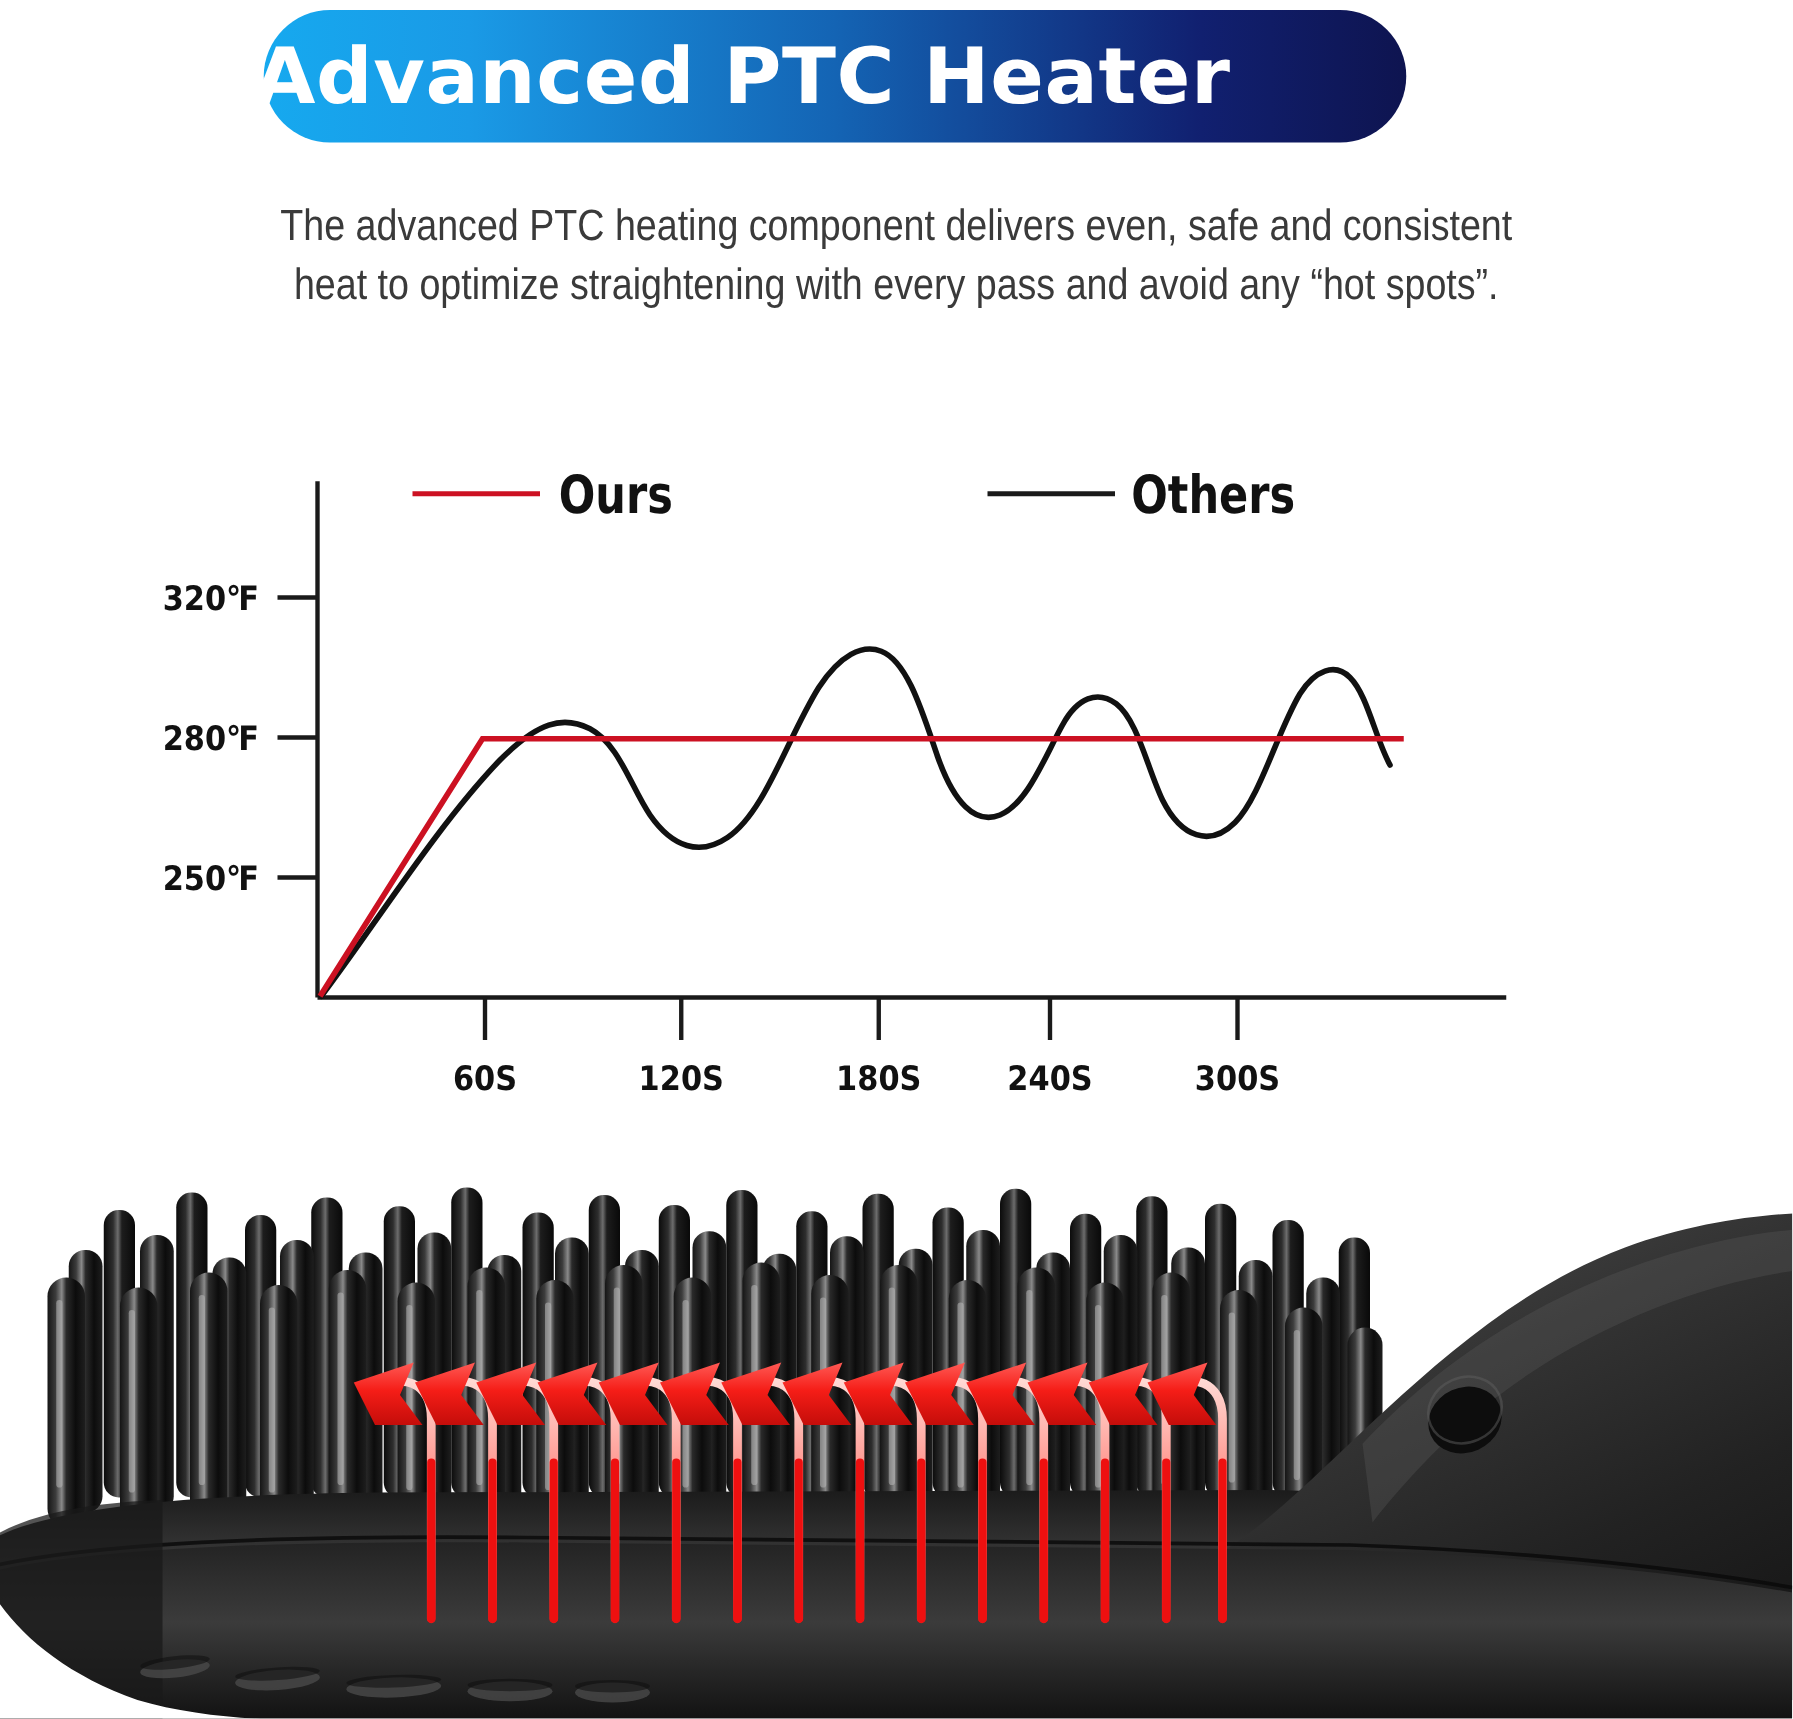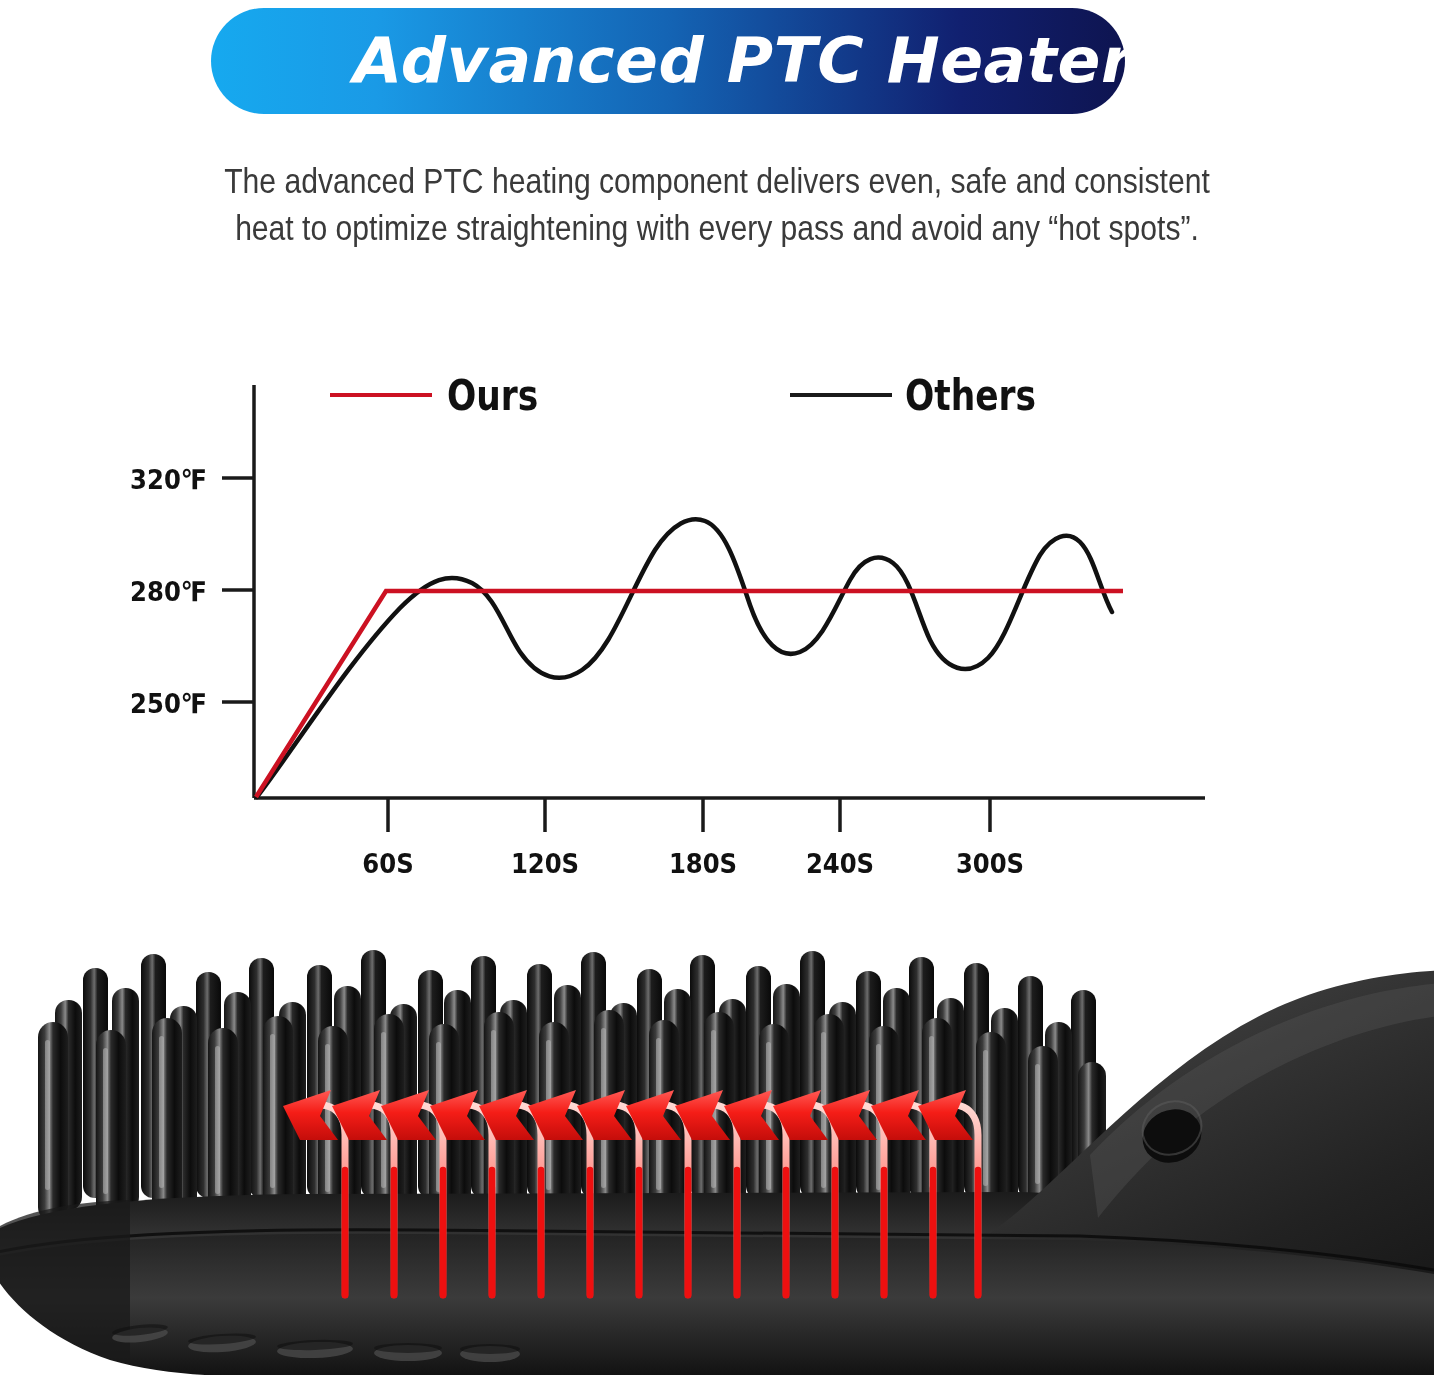--- a/index.html
+++ b/index.html
@@ -20,22 +20,21 @@
   #banner {
     position: absolute;
     left: 211px;
     top: 8px;
     width: 914px;
     height: 106px;
     border-radius: 53px;
     background: linear-gradient(90deg, #16a9ef 0%, #1a9ae6 18%, #1464b4 50%, #112070 82%, #0e1450 100%);
     display: flex;
     align-items: center;
-    justify-content: flex-end;
-    font-style: italic;
+    justify-content: flex-start;
   }
   #banner-title {
     color: #ffffff;
     font-family: "DejaVu Sans", sans-serif;
     font-weight: bold;
     font-size: 62px;
     letter-spacing: 0.5px;
     line-height: 1;
     transform: scaleX(1.02);
     white-space: nowrap;

